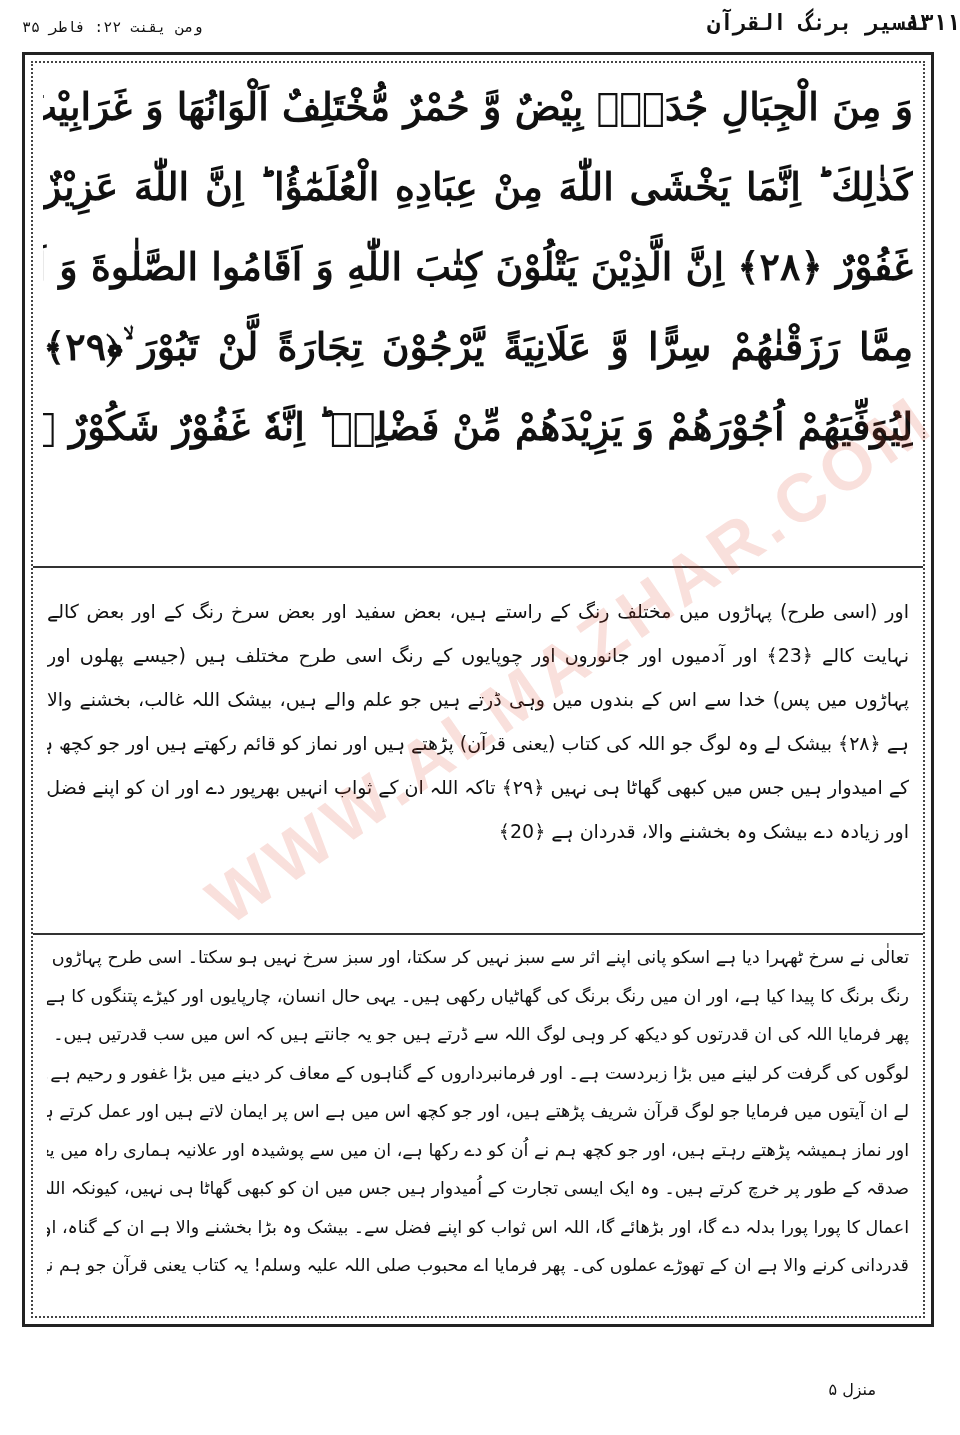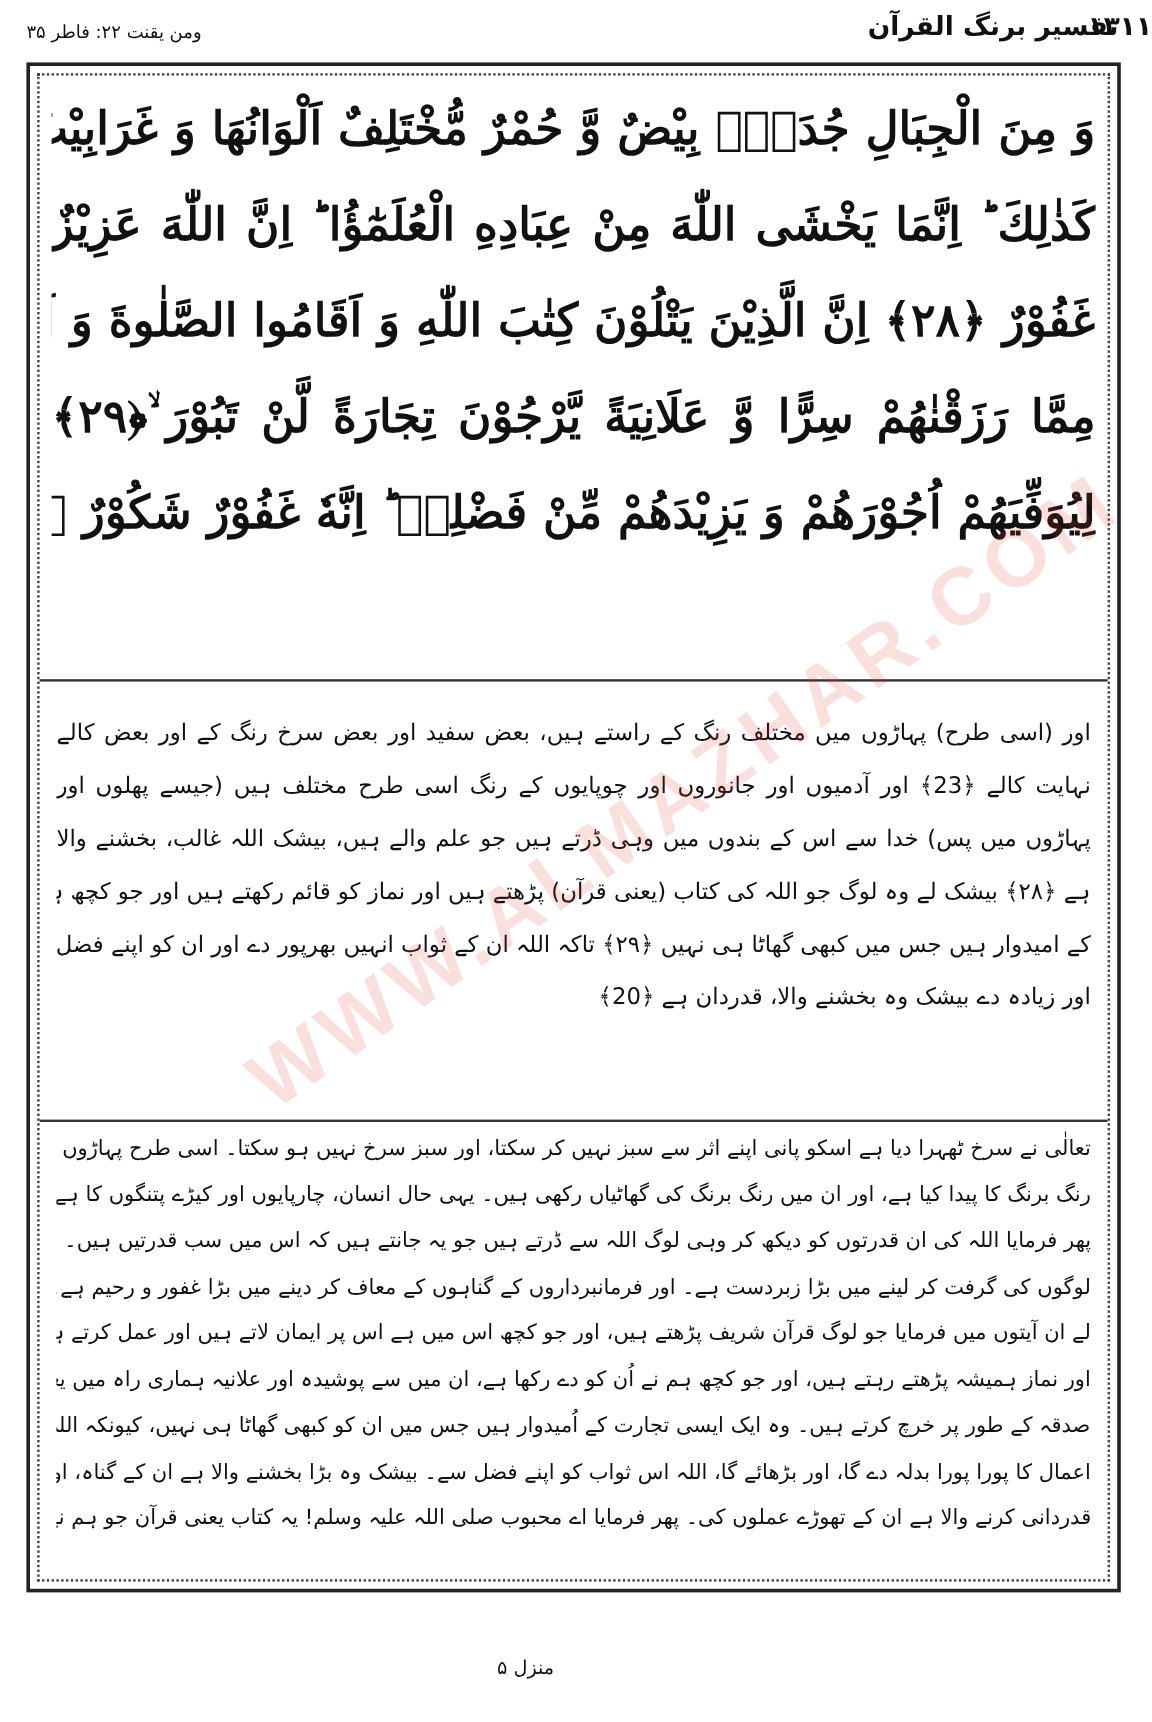--- a/index.html
+++ b/index.html
@@ -1,19 +1,19 @@
 <!DOCTYPE html>
 <html><head>
   <meta charset="utf-8">
   <style>
     html, body { margin: 0; padding: 0; background: #ffffff; }
     body { width: 960px; height: 1435px; position: relative; overflow: hidden;
            font-family: "DejaVu Sans", sans-serif; color: #111; }
 
-    .header { position: absolute; top: 0; left: 0; width: 960px; height: 57px; }
+    .header { position: absolute; top: 0; left: 0; width: 960px; height: 57px; font-family: Liberation Mono, monospace; }
     .header .hdr-left { position: absolute; left: 22px; top: 18px; font-size: 15px; direction: rtl; }
     .header .hdr-center { position: absolute; left: 0; right: 0; top: 10px; text-align: right; font-size: 22px; font-weight: bold; direction: rtl; }
     .header .hdr-right { position: absolute; right: 28px; top: 10px; font-size: 22px; font-weight: bold; direction: rtl; }
 
     .outer-frame { position: absolute; left: 22px; top: 52px; width: 912px; height: 1275px;
                    border: 3px solid #222; box-sizing: border-box; }
     .inner-frame { position: absolute; left: 6px; top: 6px; right: 6px; bottom: 6px;
                    border: 2px dotted #444; box-sizing: border-box; }
 
     .section { position: absolute; left: 0; right: 0; direction: rtl; }
@@ -27,21 +27,21 @@
 
     .translation { top: 506px; height: 362px; padding: 20px 14px; box-sizing: border-box; }
     .trans-line { font-family: "DejaVu Sans", sans-serif; font-size: 19px; line-height: 44px; height: 44px;
                   text-align: justify; text-align-last: justify; white-space: nowrap; overflow: hidden; }
     .trans-line.last { text-align-last: right; }
 
     .commentary { top: 873px; height: 380px; padding: 2px 14px; box-sizing: border-box; }
     .comm-line { font-family: "DejaVu Sans", sans-serif; font-size: 17.5px; line-height: 38.5px; height: 38.5px;
                  text-align: justify; text-align-last: justify; white-space: nowrap; overflow: hidden; }
 
-    .footer { position: absolute; left: 0; width: 876px; top: 1380px; text-align: center; font-size: 16px; direction: rtl; }
+    .footer { position: absolute; left: 0; width: 876px; top: 1380px; font-size: 16px; direction: rtl; }
 
     .watermark { position: absolute; left: 120px; top: 620px; width: 900px; text-align: center;
                  font-family: "Liberation Sans", sans-serif; font-weight: bold; font-size: 68px; letter-spacing: 6px;
                  color: rgba(220, 60, 40, 0.16); transform: rotate(-35deg); transform-origin: center;
                  pointer-events: none; white-space: nowrap; }
   </style>
 </head>
 <body>
 
 <div class="header">

